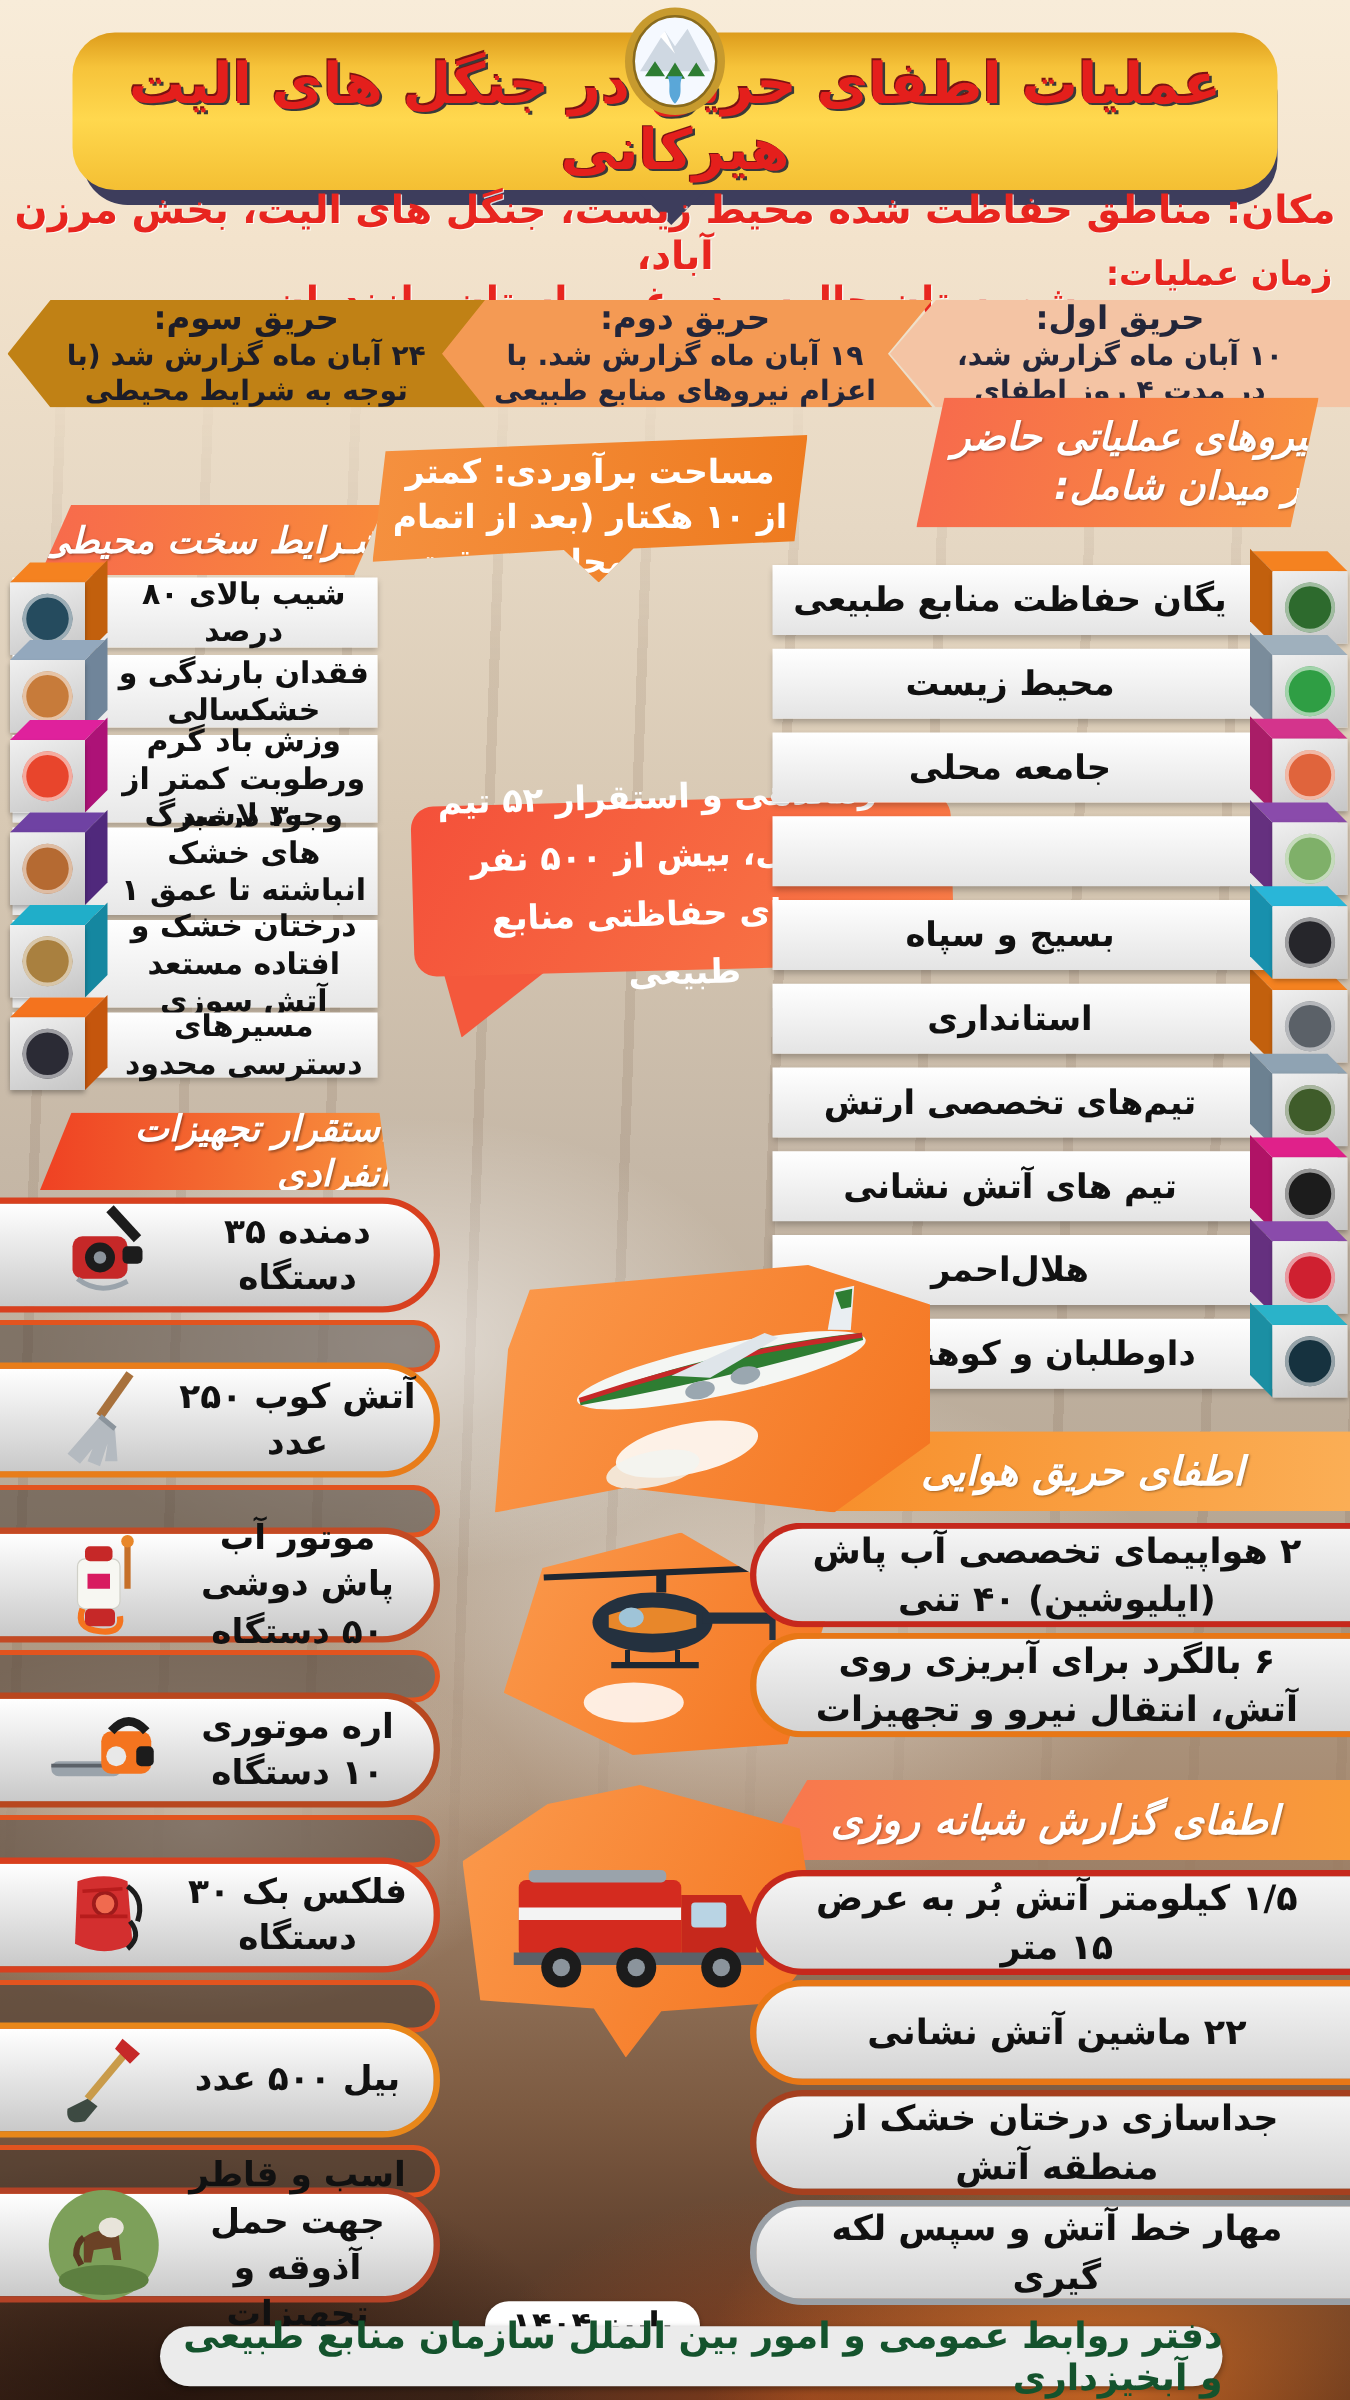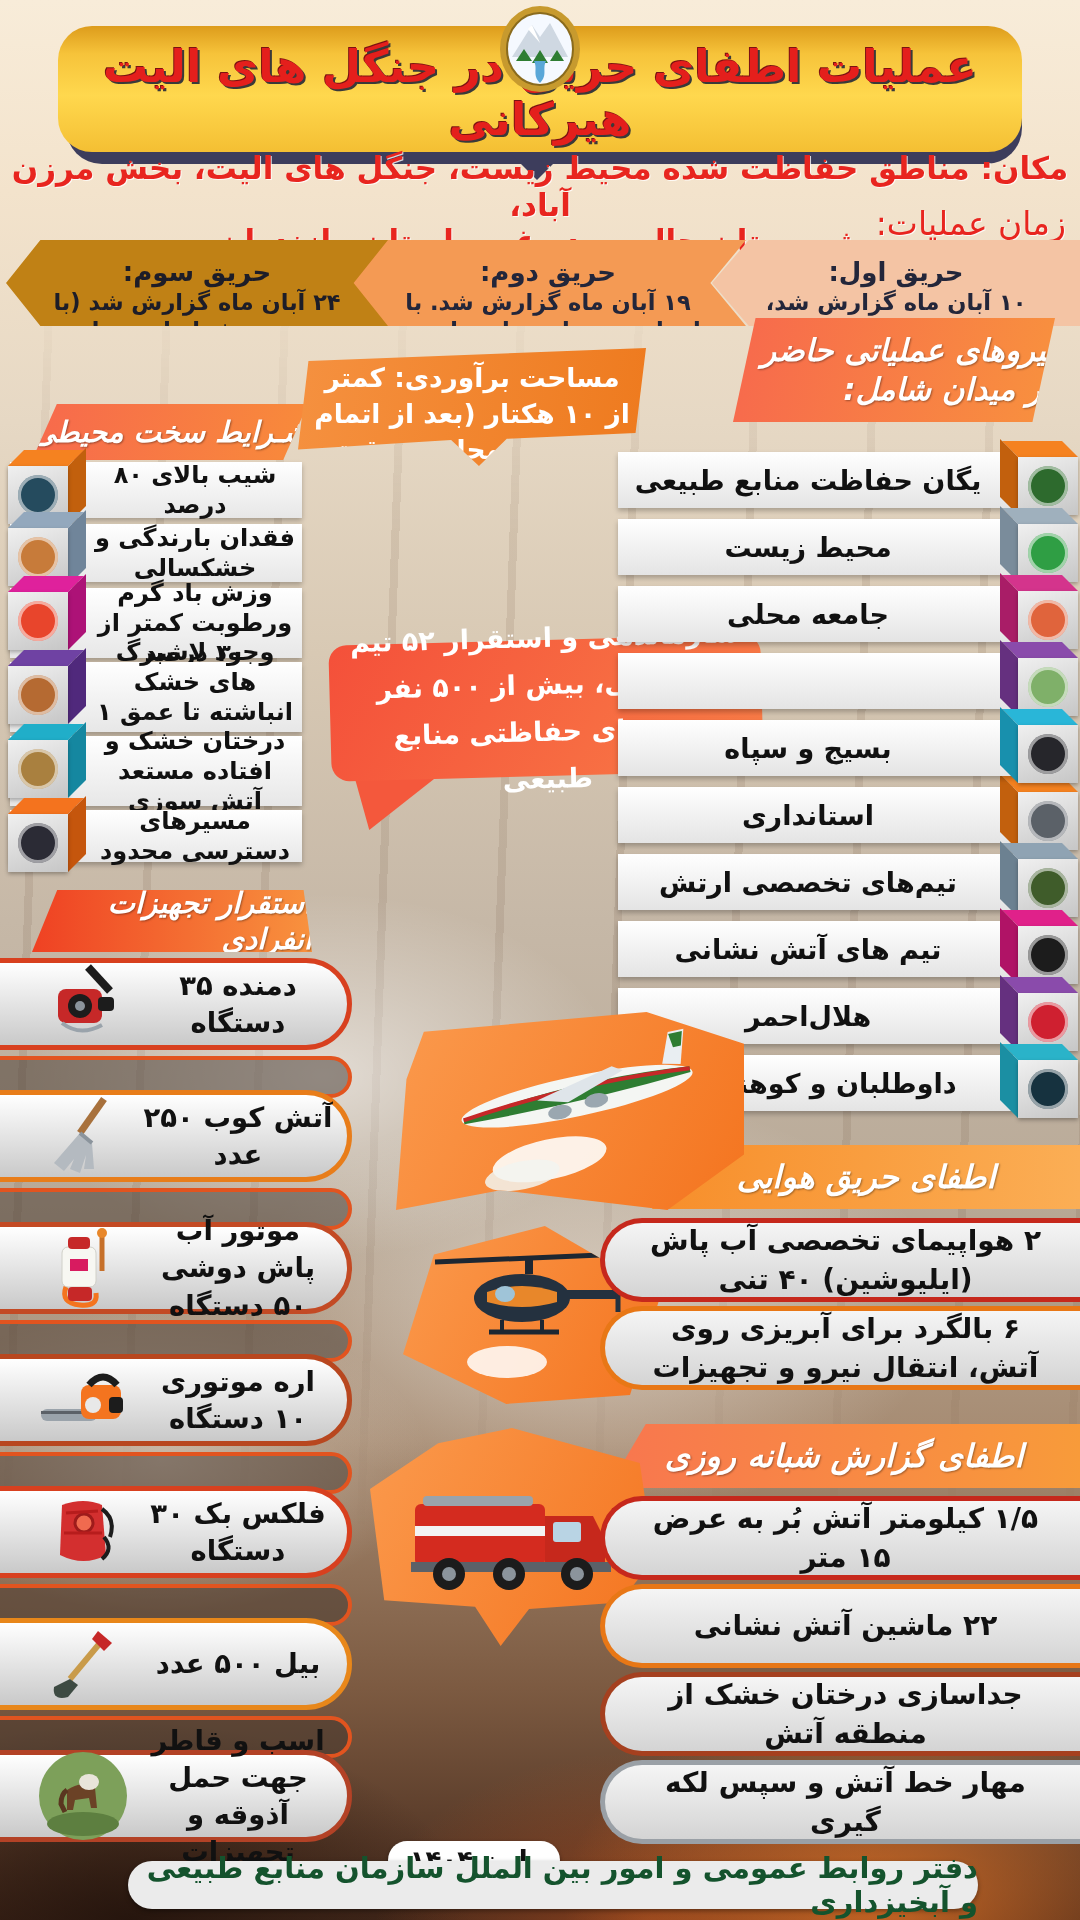--- a/index.html
+++ b/index.html
@@ -32,26 +32,26 @@
   .header-tail{position:absolute;left:505px;top:148px;width:64px;height:32px;background:#3d3d5c;
     clip-path:polygon(0 0,100% 0,50% 100%);}
   .main-title{position:absolute;left:0;bottom:6px;width:100%;text-align:center;
     font-size:45px;font-weight:bold;color:#e41f1c;
     text-shadow:2px 2px 0 #3a3a3a,-1px -1px 0 #7a1212;}
   .logo-wrap{position:absolute;left:498px;top:5px;width:84px;height:88px;z-index:5;}
 
   .location{position:absolute;left:0;top:150px;width:100%;text-align:center;
     font-size:31px;font-weight:bold;color:#e8251f;line-height:1.18;
     text-shadow:1px 1px 0 rgba(255,255,255,.8);}
-  .time-heading{position:absolute;right:14px;top:204px;font-size:33px;font-weight:normal;color:#e8251f;
+  .time-heading{position:absolute;right:14px;top:204px;font-size:27px;font-weight:bold;color:#e8251f;
     text-shadow:1px 1px 0 rgba(255,255,255,.8);text-align:center;}
 
   
   .chev{position:absolute;top:240px;height:86px;color:#23263a;font-weight:bold;text-align:center;
-    display:flex;flex-direction:column;justify-content:flex-start;padding-top:18px;box-sizing:border-box;}
+    display:flex;flex-direction:column;justify-content:flex-start;padding-top:1px;box-sizing:border-box;}
   .chev .t{font-size:26px;line-height:1.15;}
   .chev .d{font-size:22.5px;line-height:1.25;padding:0 40px;}
   .chev-1{left:712px;width:368px;background:#f4c4a4;
     clip-path:polygon(10% 0,100% 0,100% 100%,10% 100%,0 50%);}
   .chev-2{left:350px;width:396px;background:#f49a54;
     clip-path:polygon(9% 0,100% 0,91% 50%,100% 100%,9% 100%,0 50%);}
   .chev-3{left:6px;width:382px;background:#c08115;
     clip-path:polygon(9% 0,100% 0,91% 50%,100% 100%,9% 100%,0 50%);}
 
   

